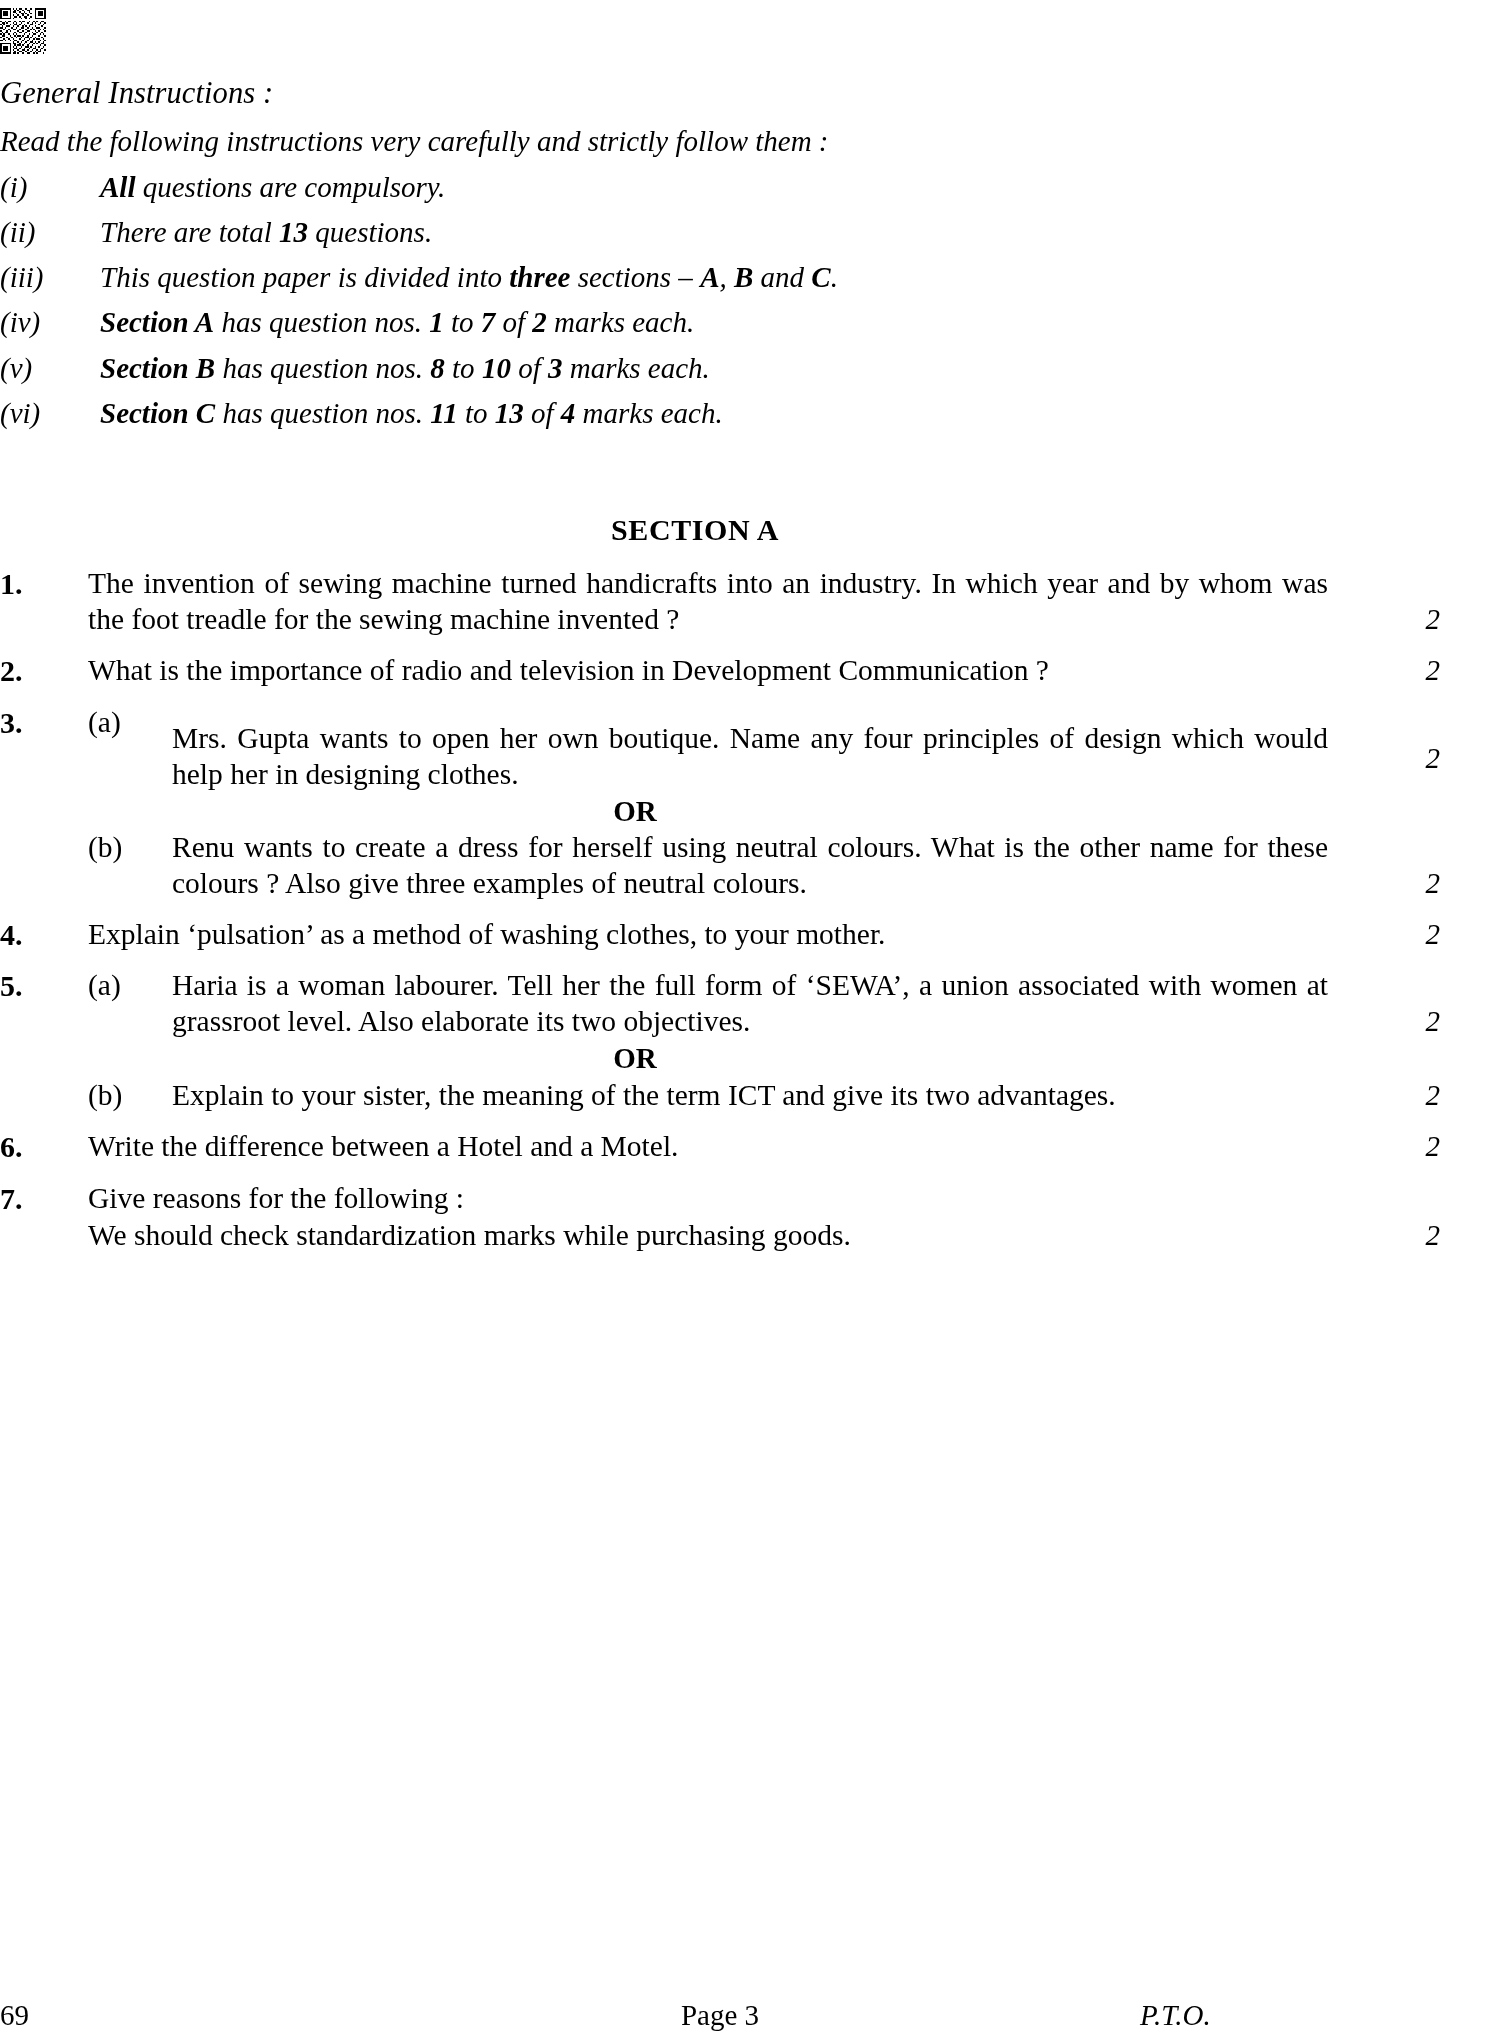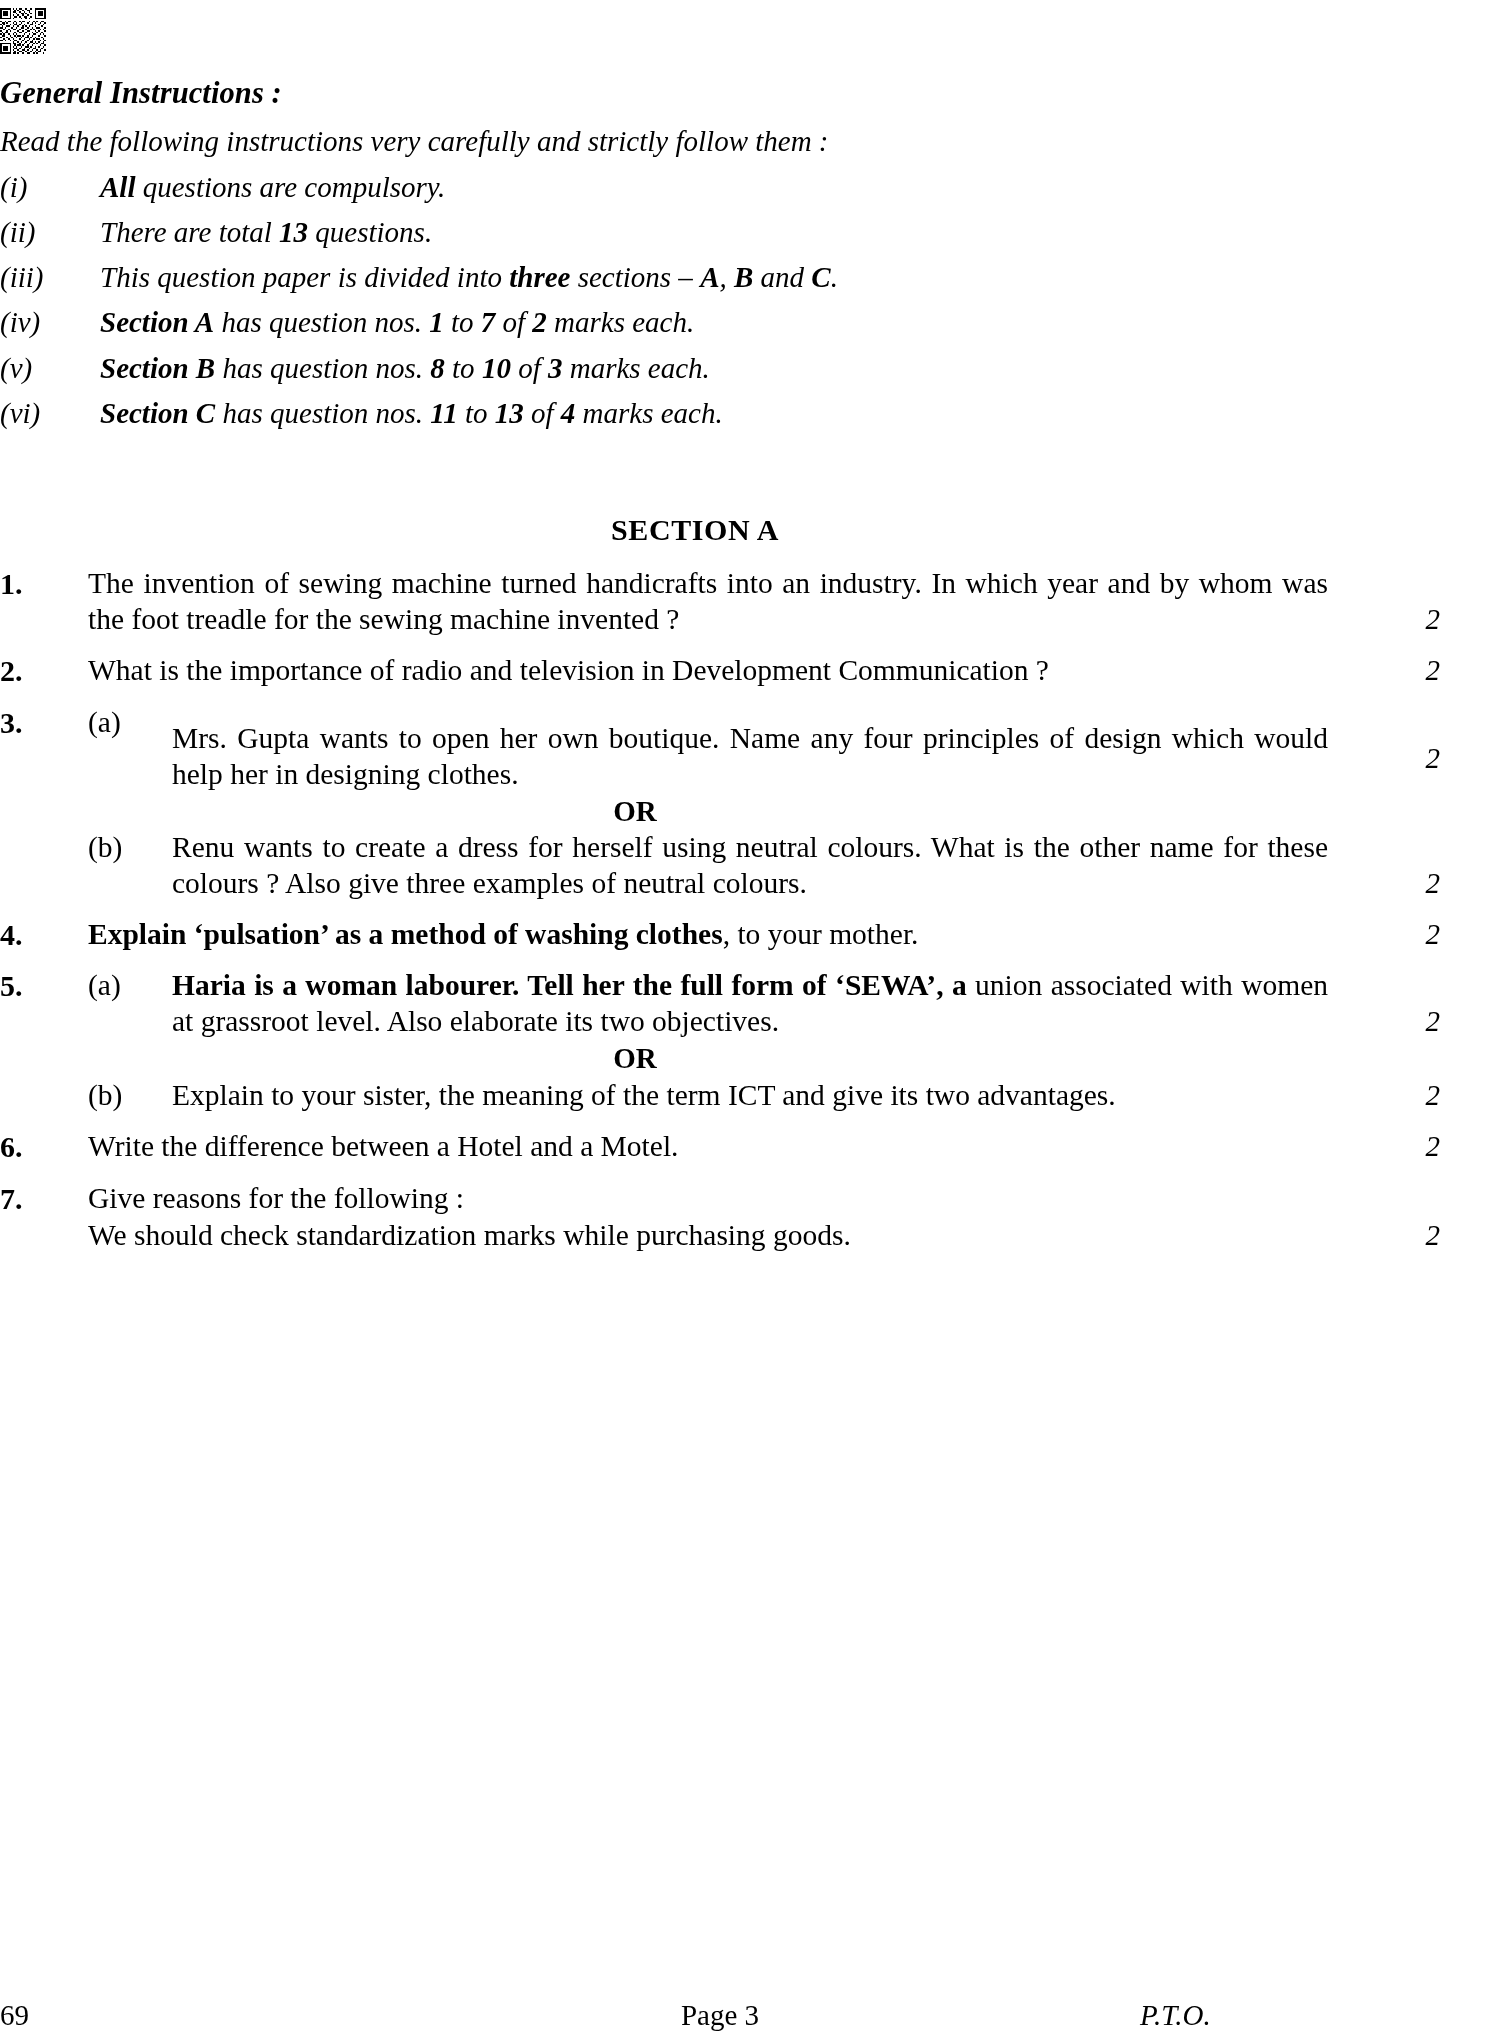--- a/index.html
+++ b/index.html
@@ -39,21 +39,21 @@
 
   
   .instructions {
     position: absolute;
     left: 0px;
     top: 78px;
     width: 1390px;
   }
   .gi-title {
     font-style: italic;
-    font-weight: bold;
+    font-weight: normal;
     font-size: 30.5px;
     letter-spacing: 0.1px;
     margin: 0 0 18px 0;
     line-height: 1.0;
   }
   .gi-lead {
     font-style: italic;
     font-size: 29px;
     margin: 0 0 16px 0;
     line-height: 1.0;
@@ -118,21 +118,21 @@
     line-height: 1.22;
   }
   .q-body {
     flex: 1 1 auto;
     font-size: 29.5px;
     line-height: 1.22;
     text-align: justify;
     text-justify: inter-word;
     padding-right: 0px;
   }
-  .q-body b { font-weight: bold; }
+  .q-body b { font-weight: normal; }
   .marks {
     position: absolute;
     right: 0px;
     width: 60px;
     text-align: right;
     font-style: italic;
     font-size: 29px;
     line-height: 1.22;
   }
   .or-line {

